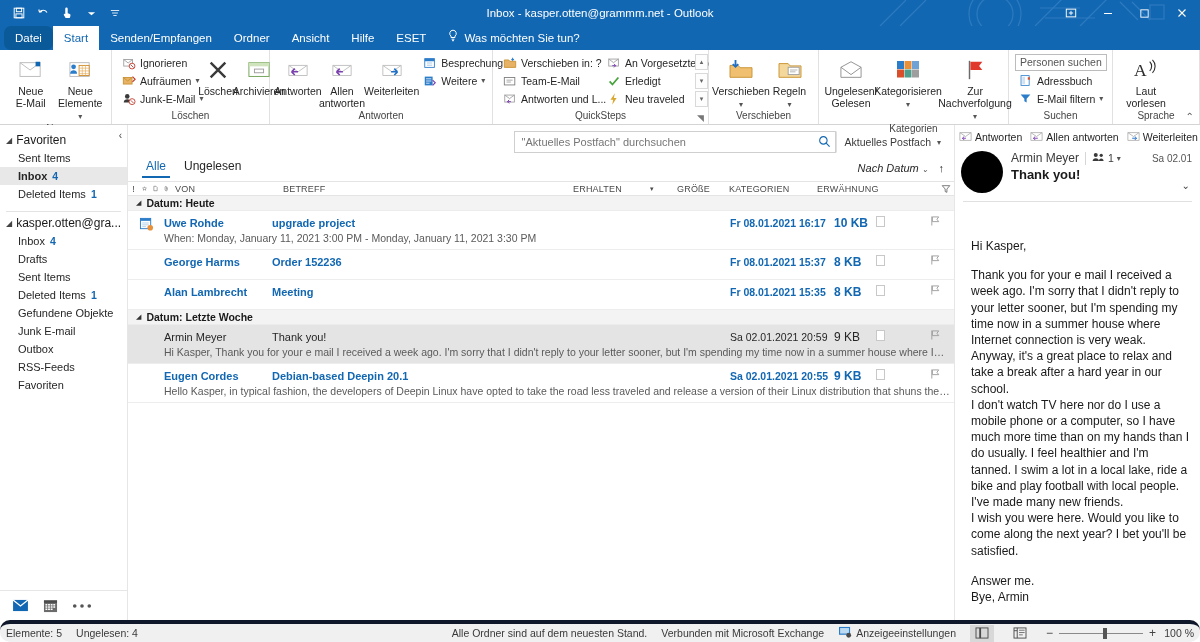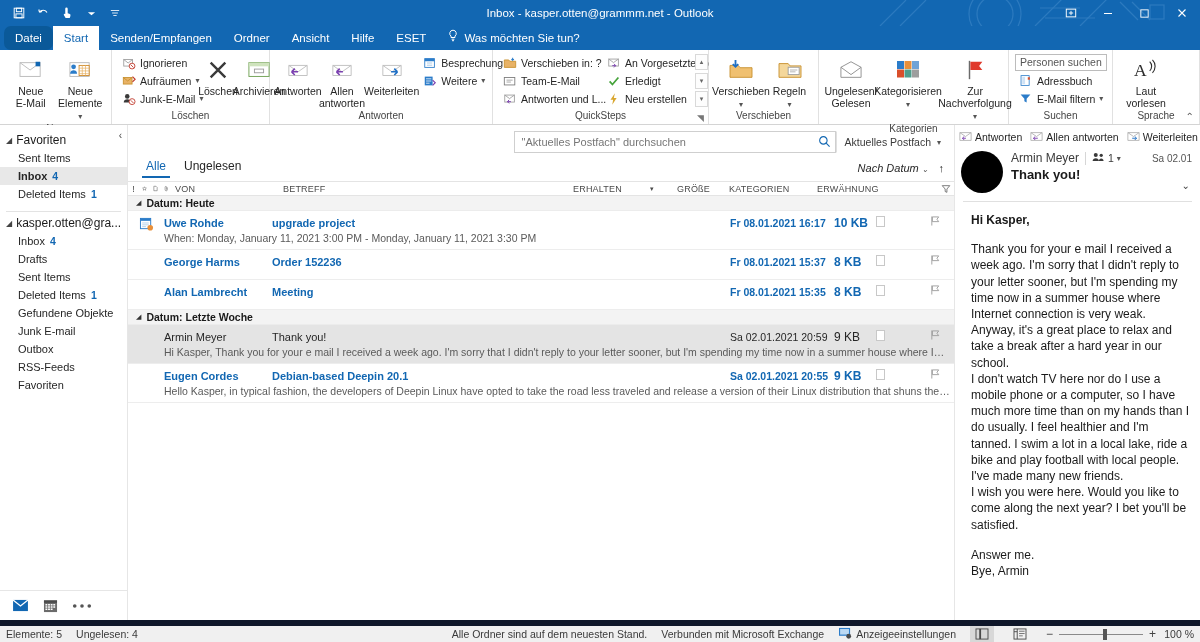--- a/index.html
+++ b/index.html
@@ -210,28 +210,29 @@
   .rp-line1 { display: flex; align-items: center; font-size: 11.5px; color: #444; gap: 6px; }
   .rp-sender { color: #3a3a3a; font-size: 12px; }
   .rp-vsep { width: 1px; height: 13px; background: #d6d6d6; }
   .rp-recip { display: flex; align-items: center; gap: 3px; font-size: 10.5px; color: #3a3a3a; }
   .rp-date { margin-left: auto; font-size: 10px; color: #555; white-space: nowrap; }
   .rp-subject { font-size: 13px; color: #1a1a1a; font-weight: bold; padding-top: 2px; }
   .rp-expand { text-align: right; font-size: 10px; color: #444; padding-right: 2px; margin-top: -2px; }
   .rp-divider { height: 1px; background: #e0e0e0; margin: 2px 8px 0 8px; flex: none; }
   .rp-body { flex: 1; padding: 10px 10px 6px 16px; font-size: 12px; line-height: 16.2px; color: #1a1a1a; overflow: hidden; }
   .rp-body p { margin: 0 0 0 0; }
-  .rp-body .greet { font-weight: bold; margin-bottom: 13px; }
+  .rp-body .greet { font-weight: normal; margin-bottom: 13px; margin-top: 26px; }
   .rp-body .blank { height: 14px; }
 
   
   .statusbar {
-    height: 22px; flex: none; background: #f0f0f0; border-top: 6px solid #0f172a;
+    height: 22px; flex: none; background: #f0f0f0; border-top: 4px solid #0f172a;
     display: flex; align-items: center; font-size: 10.5px; color: #3a3a3a; padding: 0 6px;
     gap: 14px;
+    border-radius: 10px;
   }
   .sb-right { margin-left: auto; display: flex; align-items: center; gap: 14px; }
   .sb-item { display: flex; align-items: center; gap: 4px; white-space: nowrap; }
   .viewbtn {
     width: 24px; height: 17px; display: flex; align-items: center; justify-content: center;
   }
   .viewbtn.active { background: #d8d8d8; }
   .zoomwrap { display: flex; align-items: center; gap: 6px; }
   .zoomtrack { width: 84px; height: 1px; background: #8a8a8a; position: relative; }
   .zoomthumb { position: absolute; left: 44px; top: -5px; width: 4px; height: 11px; background: #555; }
@@ -533,21 +534,21 @@
                   </svg>
                 </span>
               <span>Erledigt</span>
             </div>
             <div class="small-btn">
               <span class="ic">
                   <svg width="14" height="14" viewBox="0 0 16 16" fill="#d9a62e">
                     <path d="M9 1.5L4 8.8h3L6 14.5l5-7.6H7.8z"></path>
                   </svg>
                 </span>
-              <span>Neu erstellen</span>
+              <span>Neu traveled</span>
             </div>
           </div>
           <div class="qs-scroll">
             <div>▴</div>
             <div>▾</div>
             <div>▾</div>
           </div>
         </div>
       </div>
       <div class="rgroup-title">

